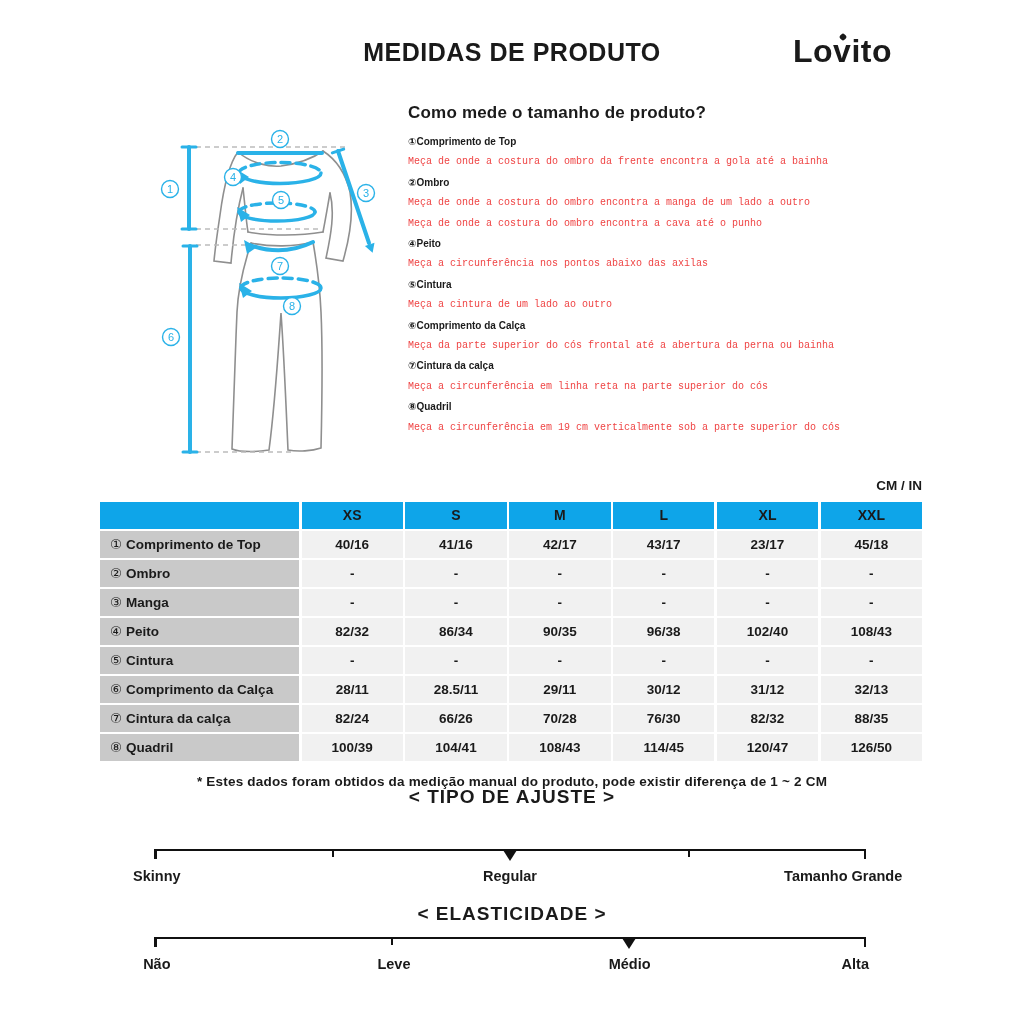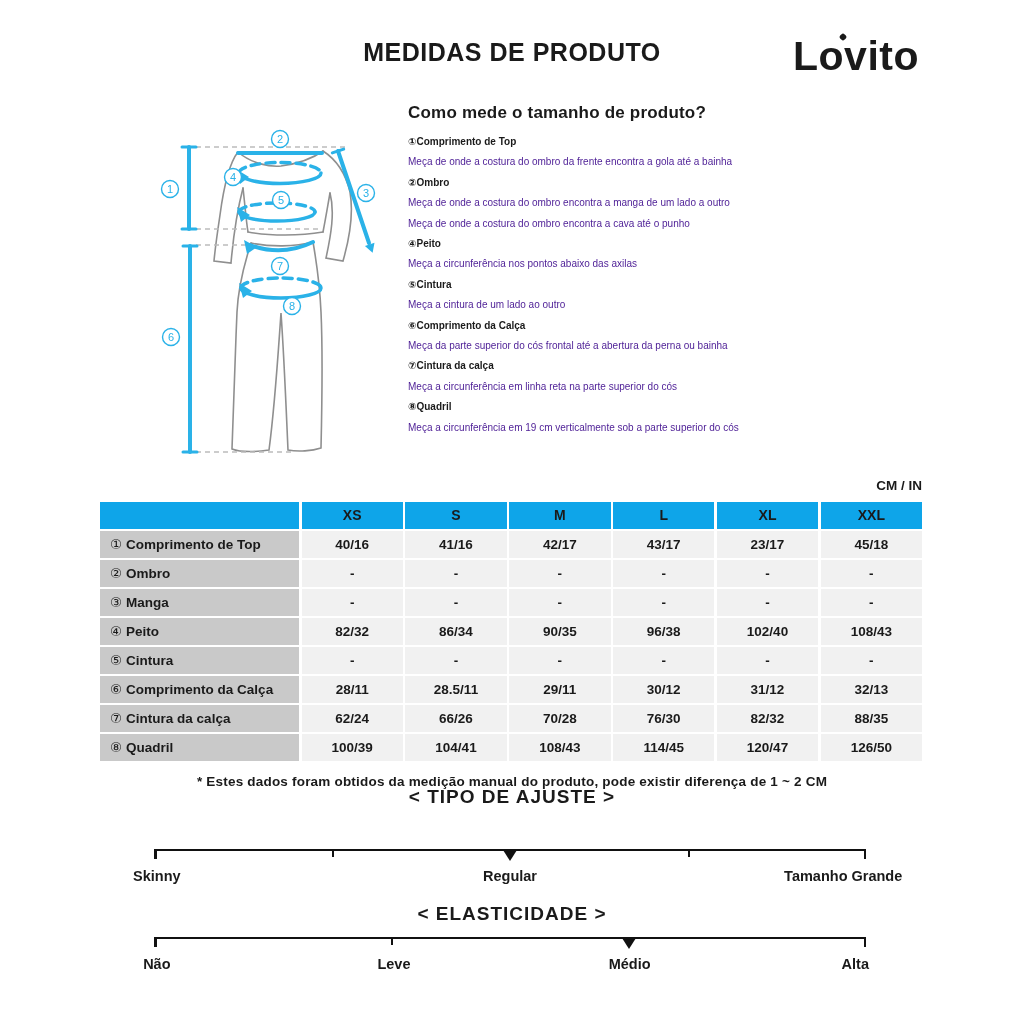--- a/index.html
+++ b/index.html
@@ -2,32 +2,32 @@
 <html><head>
 <meta charset="utf-8">
 <style>
   html,body{margin:0;padding:0;background:#fff;}
   .page{position:relative;width:1024px;height:1024px;background:#fff;overflow:hidden;
         font-family:"Liberation Sans","DejaVu Sans",sans-serif;color:#1a1a1a;}
 
   
   .title{position:absolute;left:0;top:38px;width:1024px;text-align:center;
          font-size:25px;font-weight:800;letter-spacing:.5px;}
-  .logo{position:absolute;left:793px;top:33px;font-size:41px;font-weight:800;letter-spacing:.5px;}
+  .logo{position:absolute;left:793px;top:33px;font-size:32px;font-weight:800;letter-spacing:.5px;}
   .logo-dot{position:absolute;left:47px;top:1px;width:6px;height:6px;background:#1a1a1a;border-radius:2px;transform:rotate(45deg);}
 
   
   .diagram{position:absolute;left:130px;top:112px;width:280px;height:350px;}
 
   
   .guide{position:absolute;left:408px;top:103px;width:516px;}
   .guide h2{margin:0 0 9px 0;font-size:17px;font-weight:800;letter-spacing:.2px;}
   .gi p{margin:0;font-size:10px;line-height:20.4px;}
   .gi .glabel{font-weight:700;color:#1a1a1a;}
-  .gi .gdesc{color:#4c1d95;}
+  .gi .gdesc{color:#ef4444;font-family:Liberation Mono, monospace;}
 
   
   .unit{position:absolute;left:100px;top:478px;width:822px;text-align:right;
         font-size:13.5px;font-weight:700;}
 
   
   .table{position:absolute;left:100px;top:502px;width:822px;display:grid;
          grid-template-columns:199px repeat(6,1fr);gap:2.5px;}
   .cell{height:26.5px;display:flex;align-items:center;justify-content:center;
         font-size:13.5px;font-weight:700;background:#f1f1f1;}
@@ -251,21 +251,21 @@
     <div class="cell val">28.5/11</div>
     <div class="cell val">29/11</div>
     <div class="cell val">30/12</div>
     <div class="cell val">31/12</div>
     <div class="cell val">32/13</div>
 
     <div class="cell label">
         <span class="cnum">⑦</span>
         <span>Cintura da calça</span>
       </div>
-    <div class="cell val">62/24</div>
+    <div class="cell val">82/24</div>
     <div class="cell val">66/26</div>
     <div class="cell val">70/28</div>
     <div class="cell val">76/30</div>
     <div class="cell val">82/32</div>
     <div class="cell val">88/35</div>
 
     <div class="cell label">
         <span class="cnum">⑧</span>
         <span>Quadril</span>
       </div>

